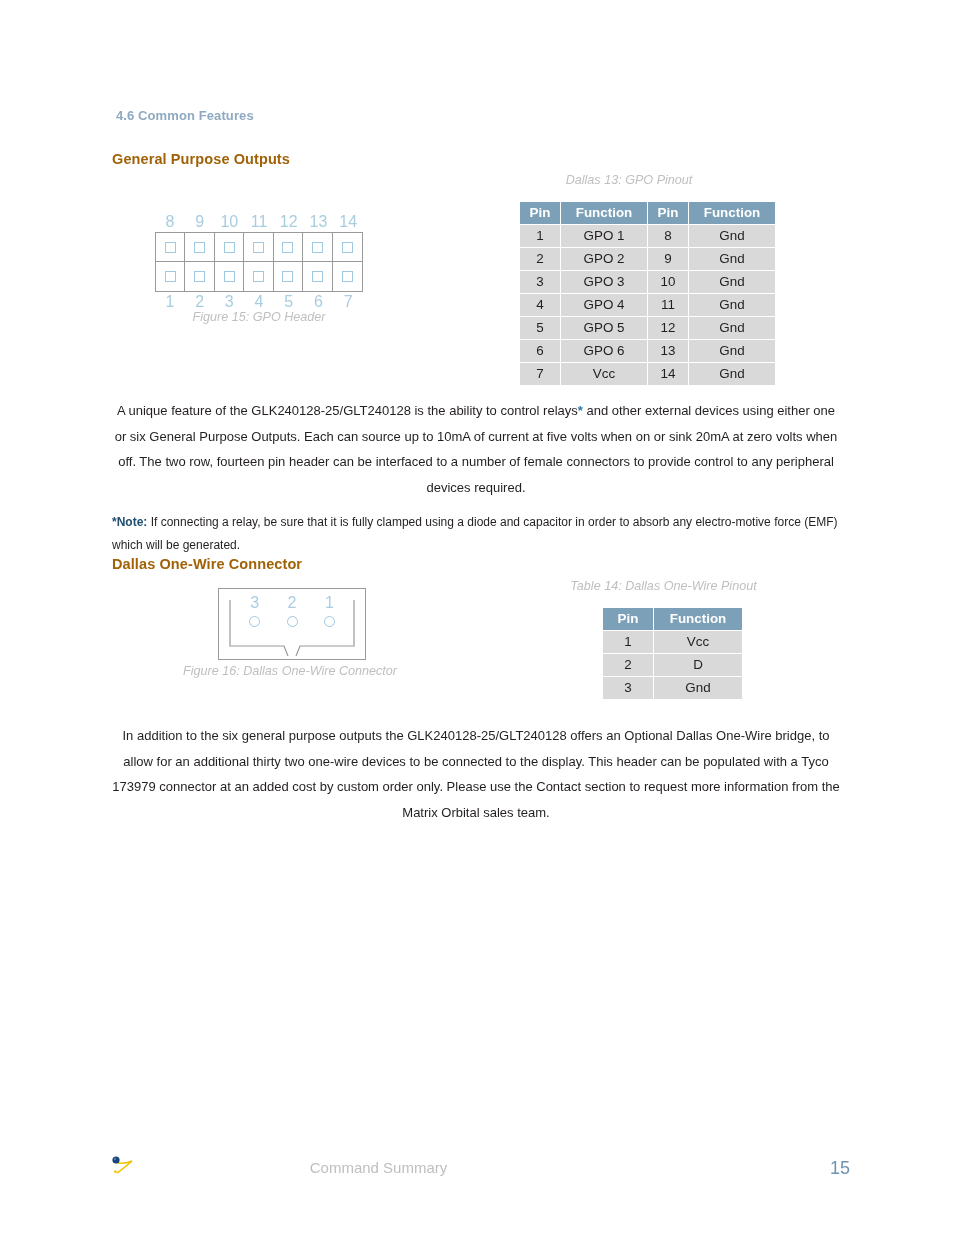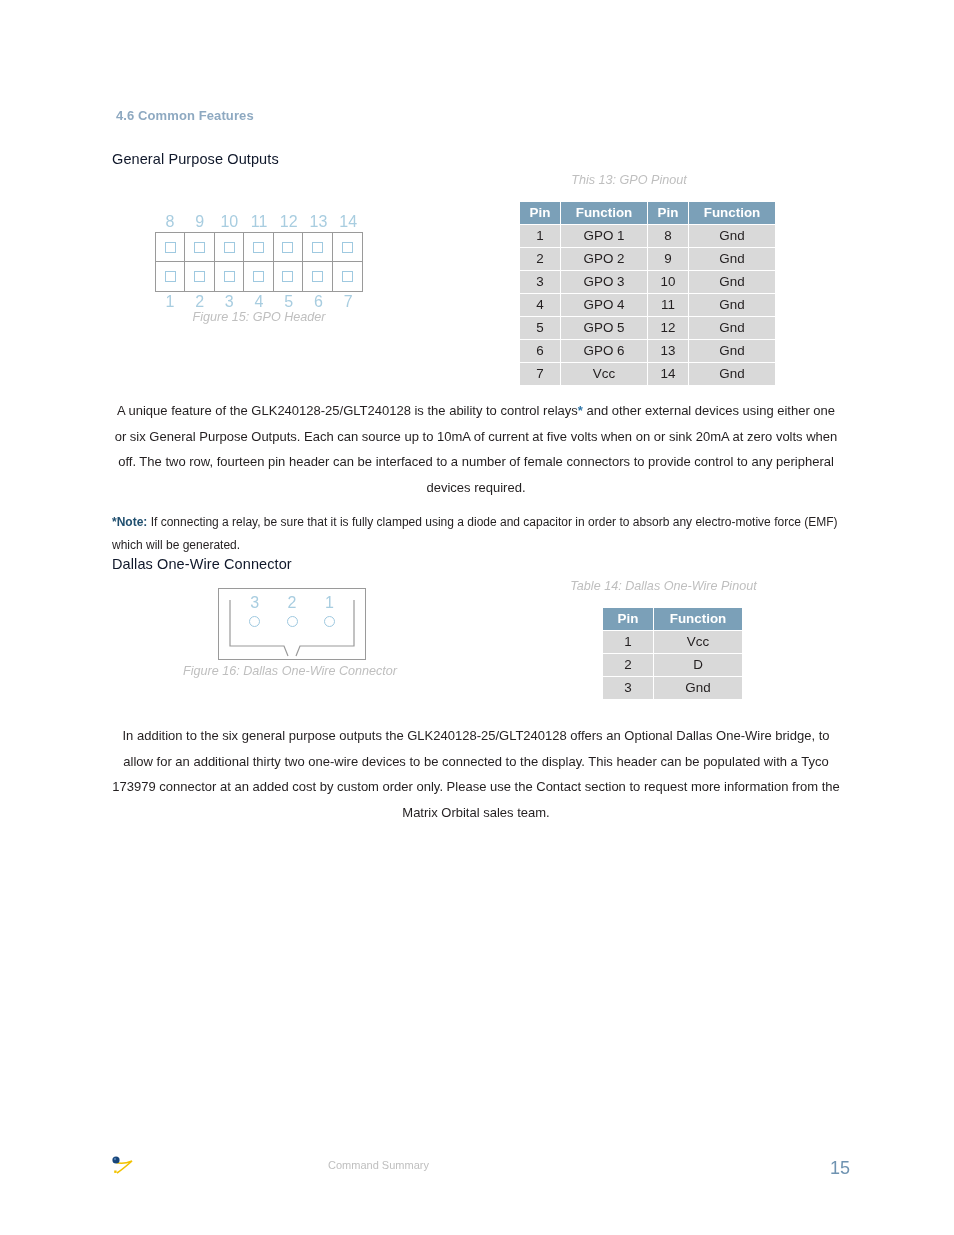--- a/index.html
+++ b/index.html
@@ -29,22 +29,22 @@
     font-size: 13px;
     font-weight: bold;
     color: #8ea9c1;
     letter-spacing: 0.1px;
     white-space: nowrap;
   }
   .sub-heading {
     position: absolute;
     left: 112px;
     font-size: 14.5px;
-    font-weight: normal;
-    color: #0f172a;
+    font-weight: bold;
+    color: #a16207;
     letter-spacing: 0.1px;
     white-space: nowrap;
   }
   #sub-gpo  { top: 151px; }
   #sub-dallas { top: 556px; }
 
   
   .body-par {
     position: absolute;
     left: 112px;
@@ -233,41 +233,41 @@
     top: 1155px;
     width: 22px;
     height: 24px;
   }
   #footer-center {
     position: absolute;
     left: 0;
     top: 1159px;
     width: 757px;
     text-align: center;
-    font-size: 11px;
+    font-size: 15px;
     color: #bfbfbf;
   }
   #footer-page {
     position: absolute;
     right: 104px;
     top: 1158px;
     font-size: 18px;
     color: #6f93b1;
   }
 </style>
 </head>
 <body>
 
 <div class="page">
 
   <div class="section-heading">4.6 Common Features</div>
 
   <div class="sub-heading" id="sub-gpo">General Purpose Outputs</div>
 
-  <div class="caption" id="cap-t13">This 13: GPO Pinout</div>
+  <div class="caption" id="cap-t13">Dallas 13: GPO Pinout</div>
 
   <table class="pinout" id="table-gpo">
     <thead>
       <tr>
         <th class="c-pin">Pin</th>
         <th class="c-func">Function</th>
         <th class="c-pin">Pin</th>
         <th class="c-func">Function</th>
       </tr>
     </thead>

